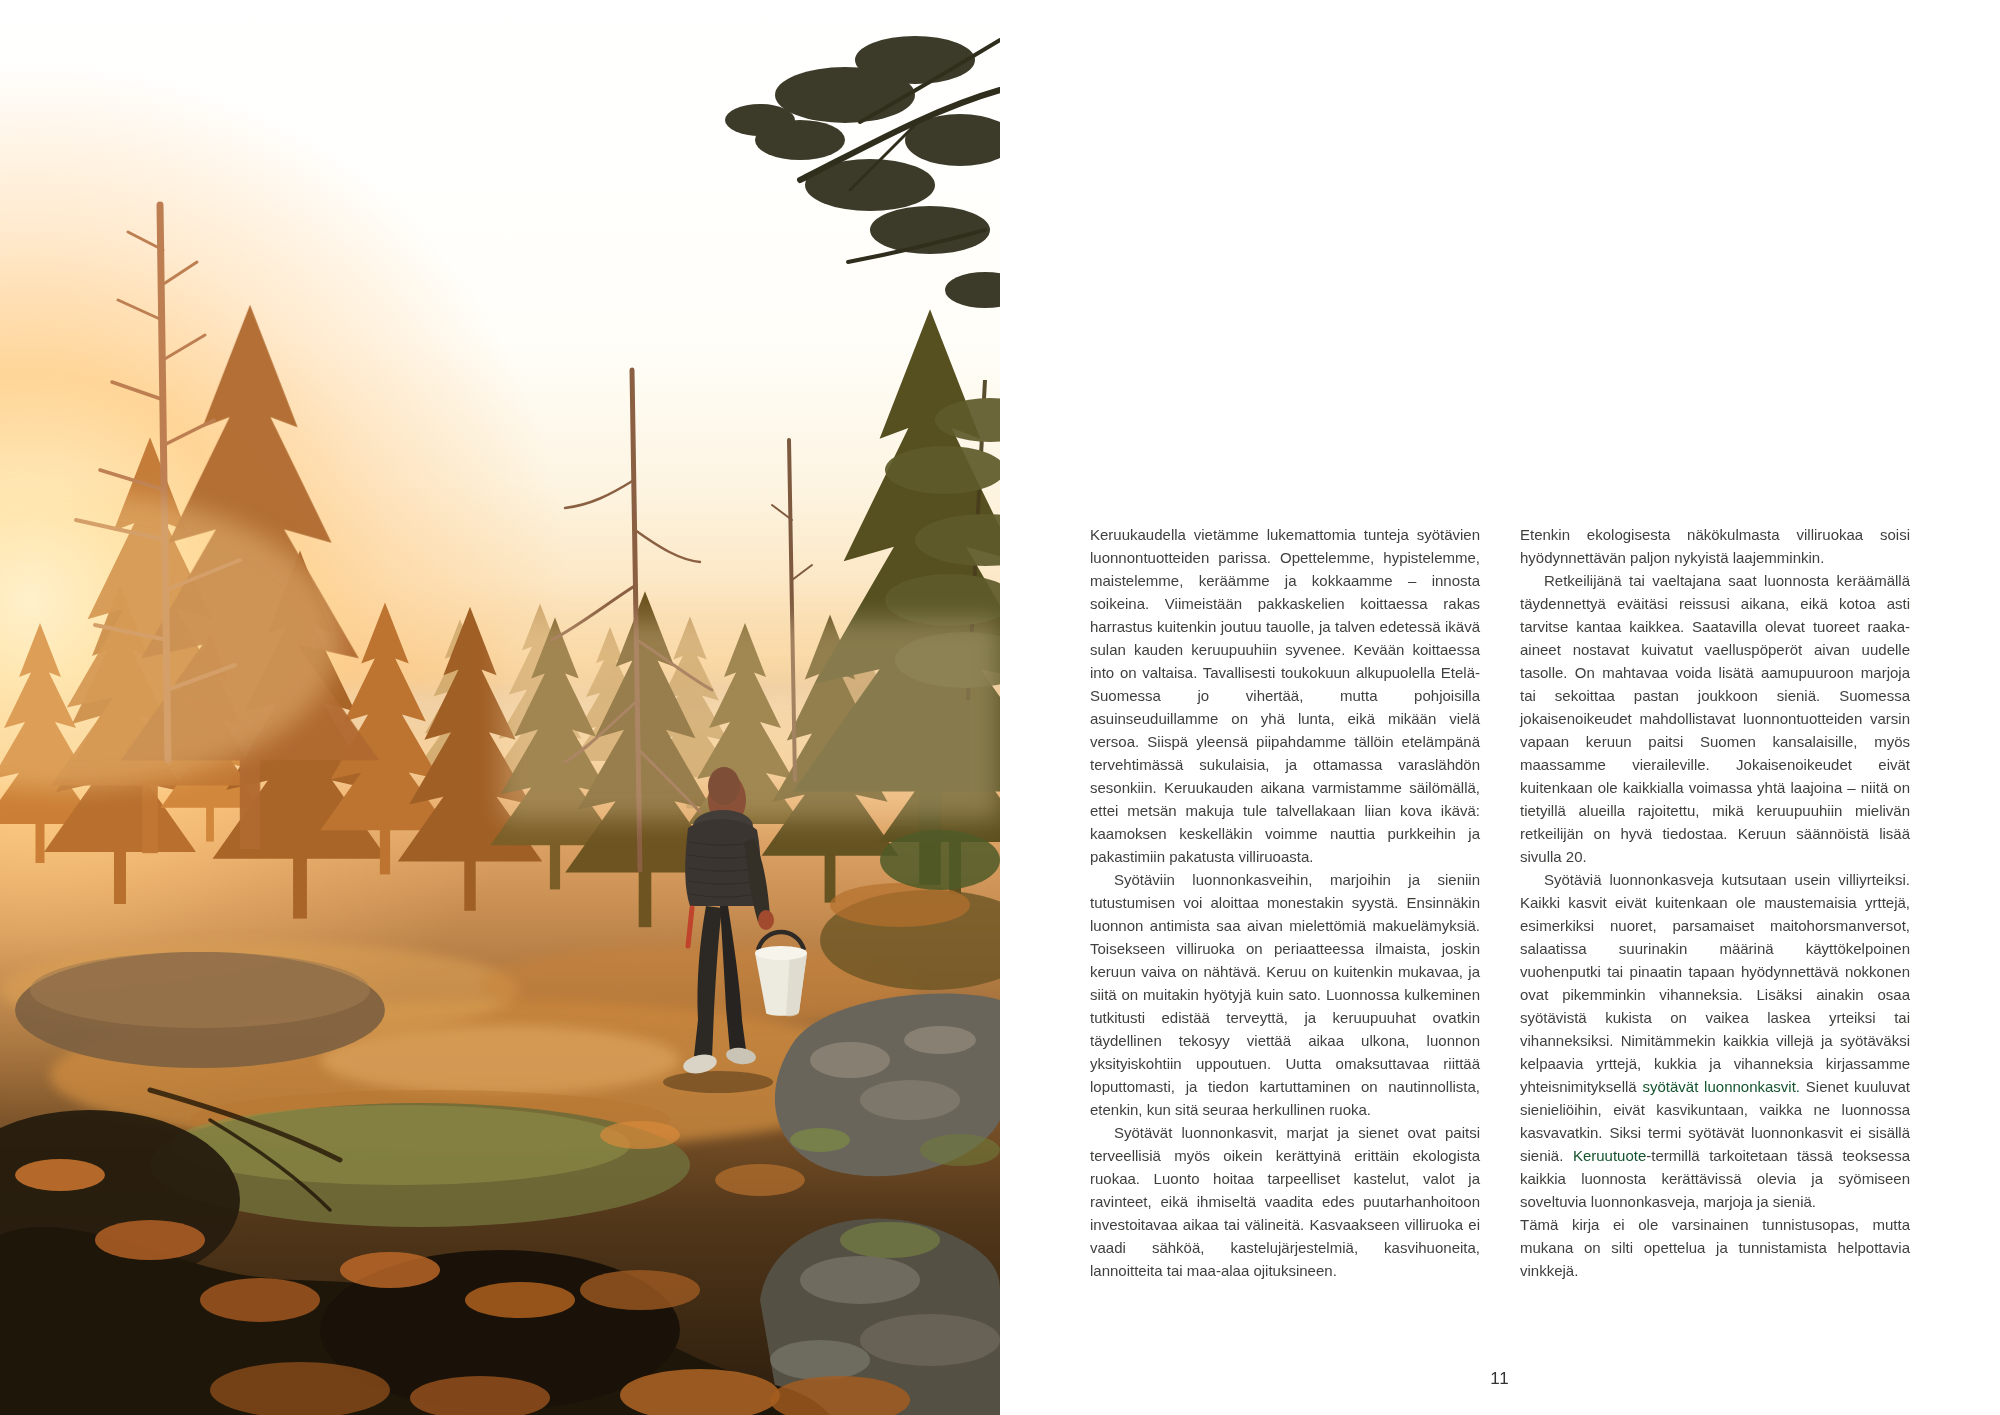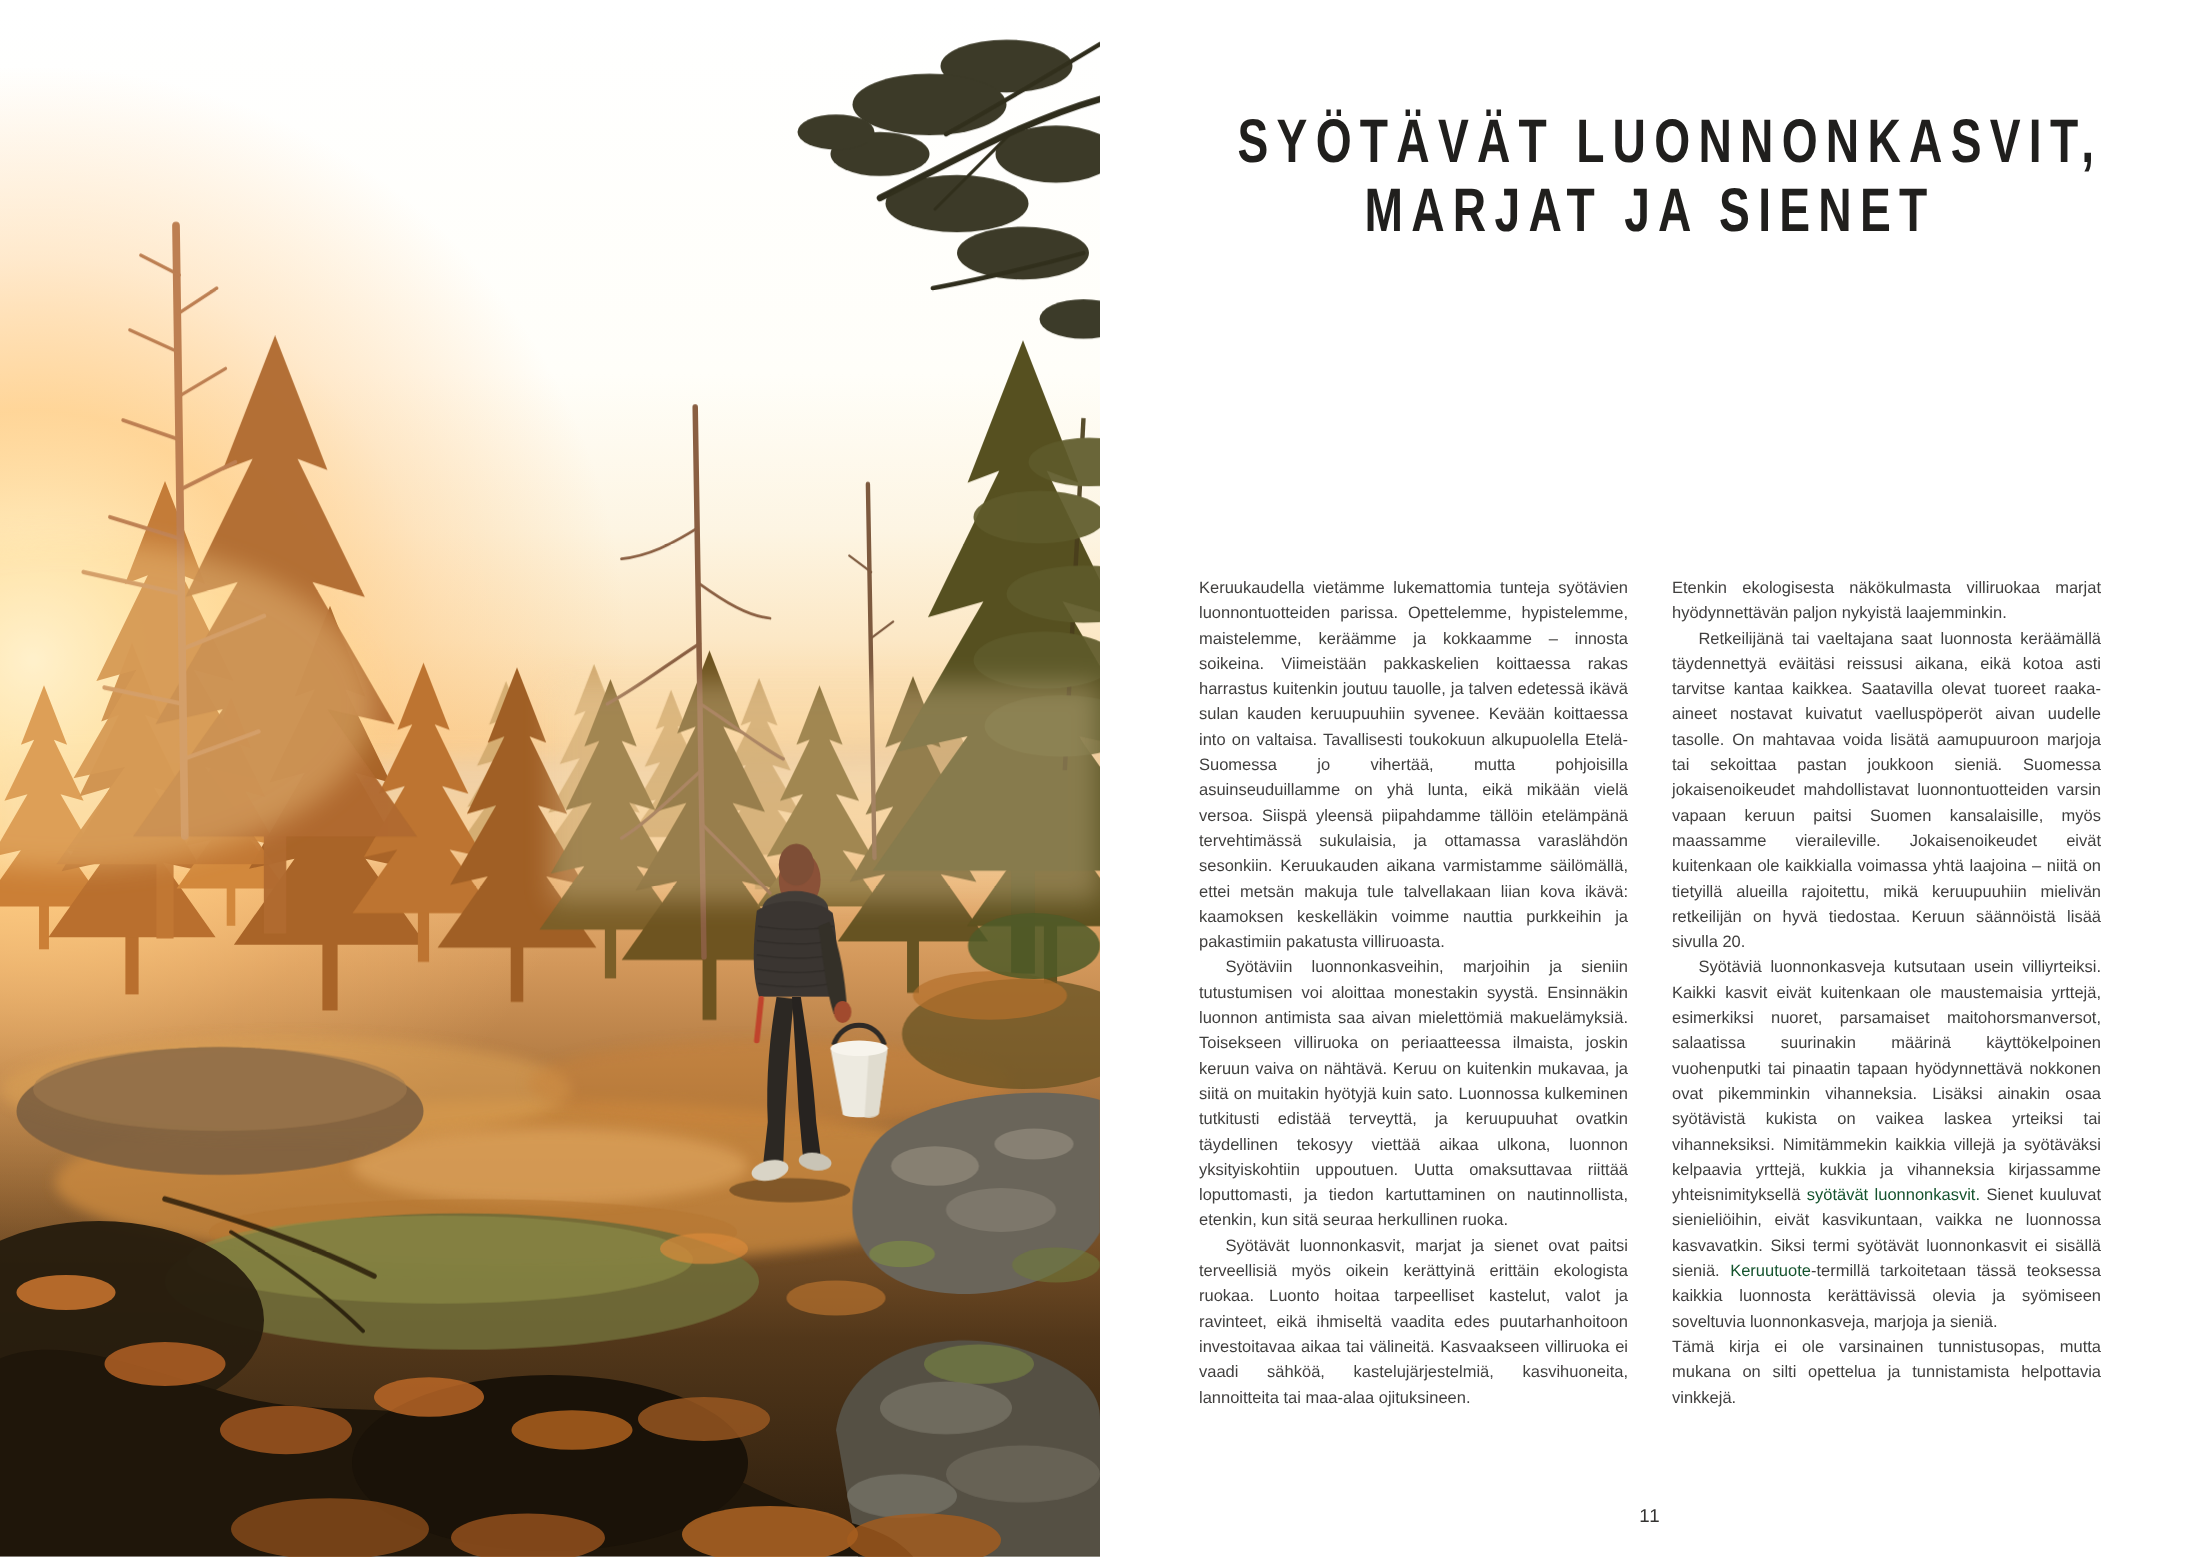--- a/index.html
+++ b/index.html
@@ -243,34 +243,30 @@
           <ellipse cx="760" cy="1180" rx="45" ry="16" fill="#c47a30" opacity="0.6"></ellipse>
         </g>
       </g>
 
       <ellipse cx="60" cy="640" rx="280" ry="150" fill="#ffdc96" opacity="0.35" filter="url(#soft12)"></ellipse>
     </svg>
   </div>
 
   <div class="text-page">
 
-    <div class="title-wrap">
-      <span class="title-line">SYÖTÄVÄT LUONNONKASVIT,</span>
-      <span class="title-line">MARJAT JA SIENET</span>
-    </div>
 
 
     <div class="columns">
       <div class="col">
         <p>Keruukaudella vietämme lukemattomia tunteja syötävien luonnontuotteiden parissa. Opettelemme, hypistelemme, maistelemme, keräämme ja kokkaamme – innosta soikeina. Viimeistään pakkaskelien koittaessa rakas harrastus kuitenkin joutuu tauolle, ja talven edetessä ikävä sulan kauden keruupuuhiin syvenee. Kevään koittaessa into on valtaisa. Tavallisesti toukokuun alkupuolella Etelä-Suomessa jo vihertää, mutta pohjoisilla asuinseuduillamme on yhä lunta, eikä mikään vielä versoa. Siispä yleensä piipahdamme tällöin etelämpänä tervehtimässä sukulaisia, ja ottamassa varaslähdön sesonkiin. Keruukauden aikana varmistamme säilömällä, ettei metsän makuja tule talvellakaan liian kova ikävä: kaamoksen keskelläkin voimme nauttia purkkeihin ja pakastimiin pakatusta villiruoasta.</p>
         <p class="indent">Syötäviin luonnonkasveihin, marjoihin ja sieniin tutustumisen voi aloittaa monestakin syystä. Ensinnäkin luonnon antimista saa aivan mielettömiä makuelämyksiä. Toisekseen villiruoka on periaatteessa ilmaista, joskin keruun vaiva on nähtävä. Keruu on kuitenkin mukavaa, ja siitä on muitakin hyötyjä kuin sato. Luonnossa kulkeminen tutkitusti edistää terveyttä, ja keruupuuhat ovatkin täydellinen tekosyy viettää aikaa ulkona, luonnon yksityiskohtiin uppoutuen. Uutta omaksuttavaa riittää loputtomasti, ja tiedon kartuttaminen on nautinnollista, etenkin, kun sitä seuraa herkullinen ruoka.</p>
         <p class="indent">Syötävät luonnonkasvit, marjat ja sienet ovat paitsi terveellisiä myös oikein kerättyinä erittäin ekologista ruokaa. Luonto hoitaa tarpeelliset kastelut, valot ja ravinteet, eikä ihmiseltä vaadita edes puutarhanhoitoon investoitavaa aikaa tai välineitä. Kasvaakseen villiruoka ei vaadi sähköä, kastelujärjestelmiä, kasvihuoneita, lannoitteita tai maa-alaa ojituksineen.</p>
       </div>
       <div class="col">
-        <p>Etenkin ekologisesta näkökulmasta villiruokaa marjat hyödynnettävän paljon nykyistä laajemminkin.</p>
+        <p>Etenkin ekologisesta näkökulmasta villiruokaa soisi hyödynnettävän paljon nykyistä laajemminkin.</p>
         <p class="indent">Retkeilijänä tai vaeltajana saat luonnosta keräämällä täydennettyä eväitäsi reissusi aikana, eikä kotoa asti tarvitse kantaa kaikkea. Saatavilla olevat tuoreet raaka-aineet nostavat kuivatut vaelluspöperöt aivan uudelle tasolle. On mahtavaa voida lisätä aamupuuroon marjoja tai sekoittaa pastan joukkoon sieniä. Suomessa jokaisenoikeudet mahdollistavat luonnontuotteiden varsin vapaan keruun paitsi Suomen kansalaisille, myös maassamme vieraileville. Jokaisenoikeudet eivät kuitenkaan ole kaikkialla voimassa yhtä laajoina – niitä on tietyillä alueilla rajoitettu, mikä keruupuuhiin mielivän retkeilijän on hyvä tiedostaa. Keruun säännöistä lisää sivulla 20.</p>
         <p class="indent">
           <span>Syötäviä luonnonkasveja kutsutaan usein villiyrteiksi. Kaikki kasvit eivät kuitenkaan ole maustemaisia yrttejä, esimerkiksi nuoret, parsamaiset maitohorsmanversot, salaatissa suurinakin määrinä käyttökelpoinen vuohenputki tai pinaatin tapaan hyödynnettävä nokkonen ovat pikemminkin vihanneksia. Lisäksi ainakin osaa syötävistä kukista on vaikea laskea yrteiksi tai vihanneksiksi. Nimitämmekin kaikkia villejä ja syötäväksi kelpaavia yrttejä, kukkia ja vihanneksia kirjassamme yhteisnimityksellä </span><b>syötävät luonnonkasvit.</b><span> Sienet kuuluvat sienieliöihin, eivät kasvikuntaan, vaikka ne luonnossa kasvavatkin. Siksi termi syötävät luonnonkasvit ei sisällä sieniä. </span><b>Keruutuote</b><span>-termillä tarkoitetaan tässä teoksessa kaikkia luonnosta kerättävissä olevia ja syömiseen soveltuvia luonnonkasveja, marjoja ja sieniä.</span>
         </p>
         <p class="space-before">Tämä kirja ei ole varsinainen tunnistusopas, mutta mukana on silti opettelua ja tunnistamista helpottavia vinkkejä.</p>
       </div>
     </div>
 
     <div class="page-num">11</div>
   </div>

